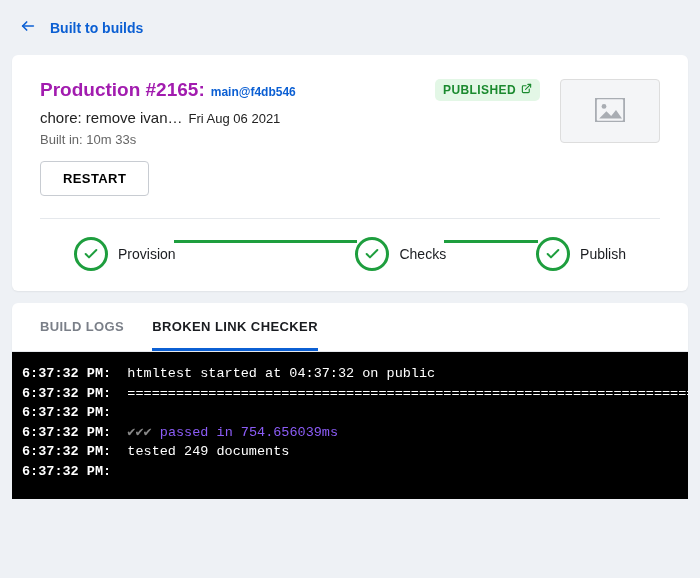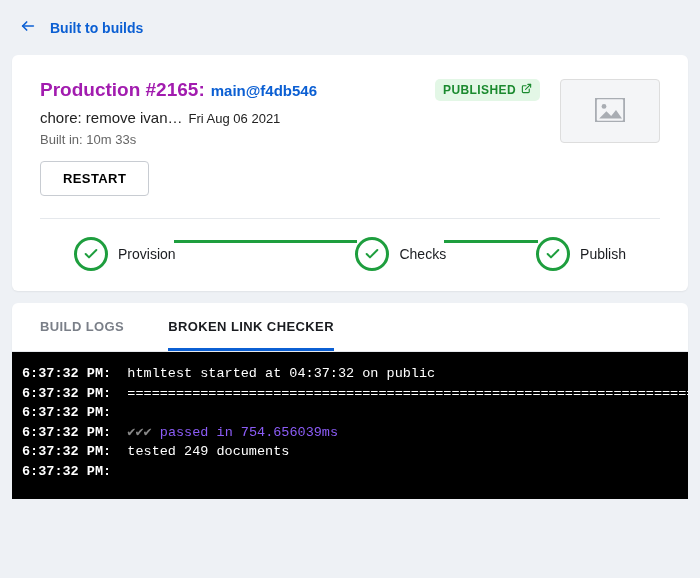--- a/index.html
+++ b/index.html
@@ -25,21 +25,21 @@
   .card {
     background: #fff;
     border-radius: 6px;
     margin: 0 12px 12px 12px;
     box-shadow: 0 1px 2px rgba(0,0,0,0.06);
     padding: 24px 28px 20px 28px;
   }
   .header-row { display: flex; justify-content: space-between; align-items: flex-start; }
   .title-line { display: flex; flex-wrap: wrap; align-items: baseline; gap: 6px; }
   .build-title { font-size: 19px; font-weight: 800; color: #a21caf; }
-  .branch-link { color: #0b5fd3; font-size: 15px; font-weight: 600; }
+  .branch-link { color: #0b5fd3; font-size: 12px; font-weight: 600; }
   .sub-row { display: flex; align-items: baseline; gap: 6px; margin-top: 8px; }
   .commit-msg { font-size: 15px; color: #222; max-width: 150px; white-space: nowrap; overflow: hidden; text-overflow: ellipsis; }
   .date { font-size: 13px; color: #222; }
   .built-in { font-size: 13px; color: #666; margin-top: 6px; }
   .status-badge {
     background: #e3f7e6;
     color: #1b8a2f;
     font-size: 12px;
     font-weight: 700;
     padding: 4px 8px;
@@ -79,21 +79,21 @@
   }
   .stage-circle svg { width: 16px; height: 16px; color: #1e9e3e; }
   .stage-label { font-size: 14px; color: #1a1c20; }
   .stage-line { flex: 1 1 auto; height: 3px; background: #1e9e3e; margin: 0 -2px; position: relative; top: -13px; }
   .tabs-card {
     background: #fff;
     border-radius: 6px 6px 0 0;
     margin: 0 12px;
     box-shadow: 0 1px 2px rgba(0,0,0,0.06);
   }
-  .tabs { display: flex; gap: 44px; padding: 0 28px; border-bottom: 1px solid #e7e9ed; }
+  .tabs { display: flex; gap: 28px; padding: 0 28px; border-bottom: 1px solid #e7e9ed; }
   .tab {
     padding: 16px 0 14px 0;
     font-size: 13px;
     font-weight: 700;
     letter-spacing: 0.4px;
     color: #7a7f88;
     cursor: pointer;
     border-bottom: 3px solid transparent;
   }
   .tab.active { color: #1a1c20; border-bottom-color: #0b5fd3; }

